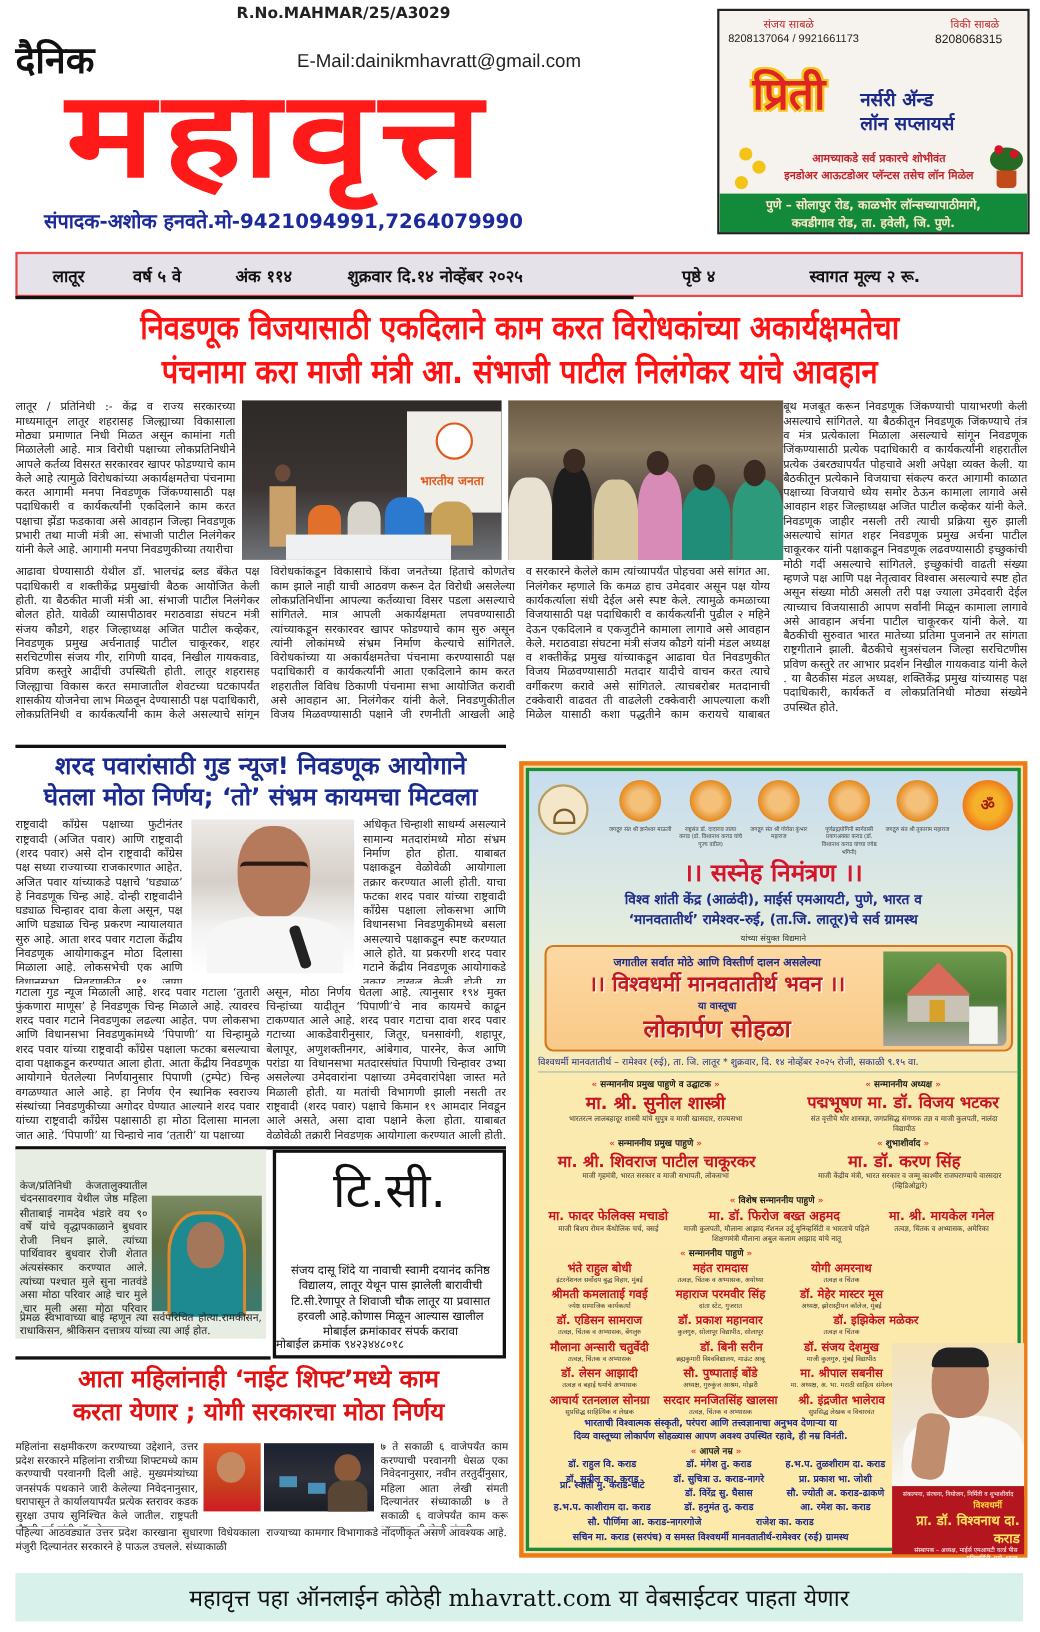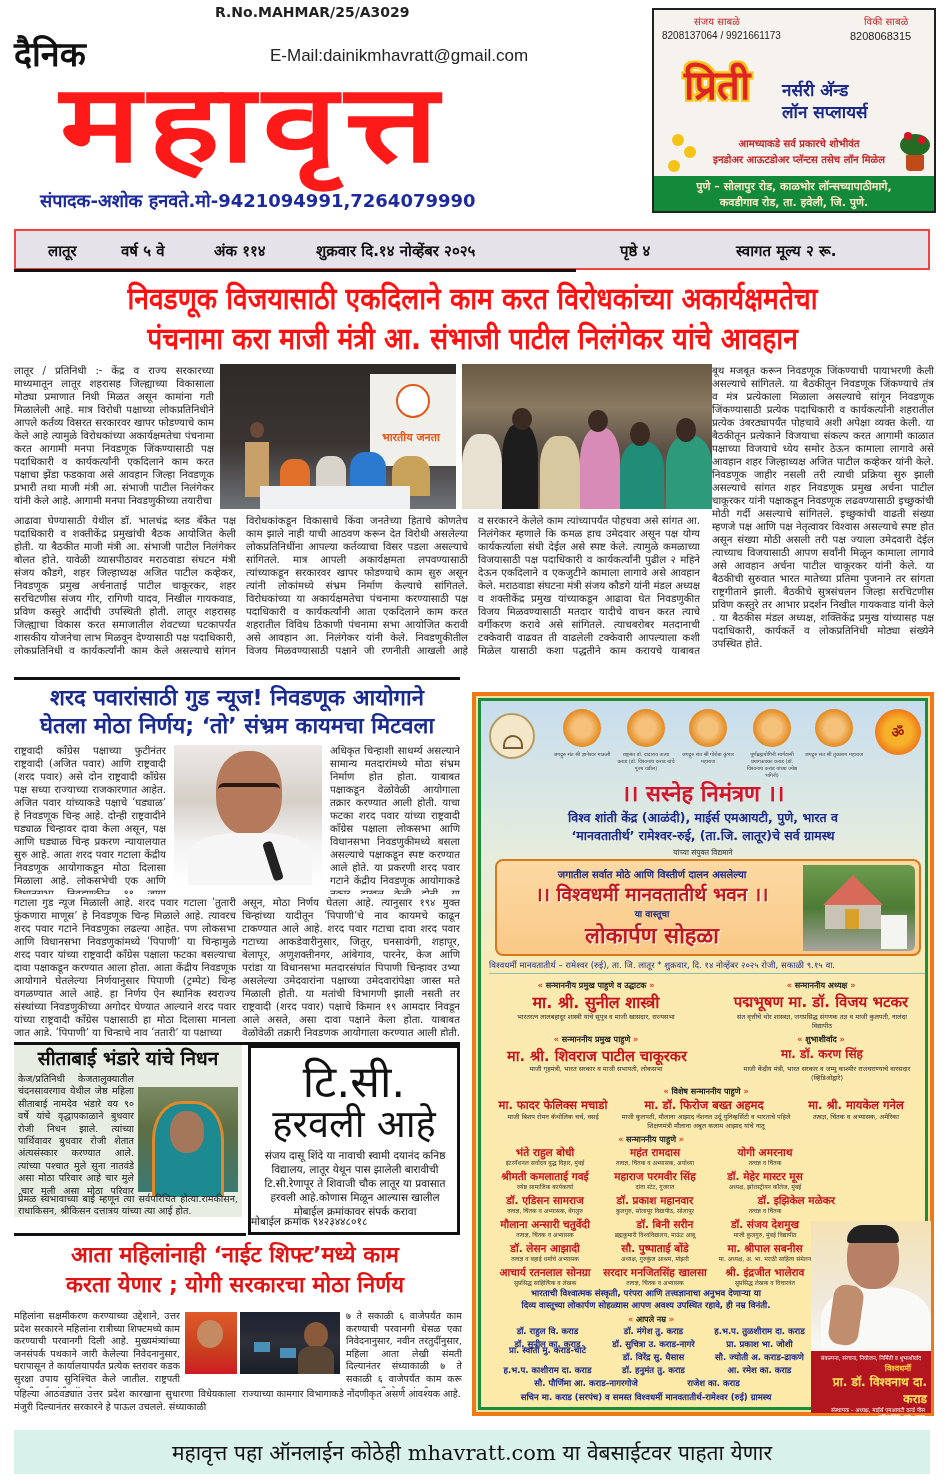--- a/index.html
+++ b/index.html
@@ -200,34 +200,32 @@
   <div class="pawar-shirt"></div>
   <div class="pawar-mic"></div>
 </div>
 <div class="abs col-text" style="left:330px;top:744px;width:130px;height:150px;">अधिकृत चिन्हाशी साधर्म्य असल्याने सामान्य मतदारांमध्ये मोठा संभ्रम निर्माण होत होता. याबाबत पक्षाकडून वेळोवेळी आयोगाला तक्रार करण्यात आली होती. याचा फटका शरद पवार यांच्या राष्ट्रवादी कॉंग्रेस पक्षाला लोकसभा आणि विधानसभा निवडणुकीमध्ये बसला असल्याचे पक्षाकडून स्पष्ट करण्यात आले होते. या प्रकरणी शरद पवार गटाने केंद्रीय निवडणूक आयोगाकडे तक्रार दाखल केली होती. या तक्रारीची दखल आयोगाने घेतली</div>
 <div class="abs col-text" style="left:14px;top:896px;width:222px;height:140px;">गटाला गुड न्यूज मिळाली आहे. शरद पवार गटाला ‘तुतारी फुंकणारा माणूस’ हे निवडणूक चिन्ह मिळाले आहे. त्यावरच शरद पवार गटाने निवडणुका लढल्या आहेत. पण लोकसभा आणि विधानसभा निवडणुकांमध्ये ‘पिपाणी’ या चिन्हामुळे शरद पवार यांच्या राष्ट्रवादी कॉंग्रेस पक्षाला फटका बसल्याचा दावा पक्षाकडून करण्यात आला होता. आता केंद्रीय निवडणूक आयोगाने घेतलेल्या निर्णयानुसार पिपाणी (ट्रम्पेट) चिन्ह वगळण्यात आले आहे. हा निर्णय ऐन स्थानिक स्वराज्य संस्थांच्या निवडणुकीच्या अगोदर घेण्यात आल्याने शरद पवार यांच्या राष्ट्रवादी कॉंग्रेस पक्षासाठी हा मोठा दिलासा मानला जात आहे. ‘पिपाणी’ या चिन्हाचे नाव ‘तुतारी’ या पक्षाच्या</div>
 <div class="abs col-text" style="left:242px;top:896px;width:218px;height:140px;">असून, मोठा निर्णय घेतला आहे. त्यानुसार १९४ मुक्त चिन्हांच्या यादीतून ‘पिपाणी’चे नाव कायमचे काढून टाकण्यात आले आहे. शरद पवार गटाचा दावा शरद पवार गटाच्या आकडेवारीनुसार, जितूर, घनसावंगी, शहापूर, बेलापूर, अणुशक्तीनगर, आंबेगाव, पारनेर, केज आणि परांडा या विधानसभा मतदारसंघांत पिपाणी चिन्हावर उभ्या असलेल्या उमेदवारांना पक्षाच्या उमेदवारांपेक्षा जास्त मते मिळाली होती. या मतांची विभागणी झाली नसती तर राष्ट्रवादी (शरद पवार) पक्षाचे किमान १९ आमदार निवडून आले असते, असा दावा पक्षाने केला होता. याबाबत वेळोवेळी तक्रारी निवडणूक आयोगाला करण्यात आली होती. पण त्यावेळी पिपाणी चिन्हाबाबत दखल घेण्यात आली नव्हती.</div>
 
 <div class="abs divider-thick" style="left:14px;top:1042px;width:446px;"></div>
 
 <div class="abs obit">
-  <div class="obit-title">सीताबाई भंडारे यांचे निधन</div>
   <div class="col-text" style="position:absolute;left:4px;top:28px;width:116px;height:122px;font-size:9.5px;line-height:12.4px;">केज/प्रतिनिधी केजतालुक्यातील चंदनसावरगाव येथील जेष्ठ महिला सीताबाई नामदेव भंडारे वय ९० वर्षे यांचे वृद्धापकाळाने बुधवार रोजी निधन झाले. त्यांच्या पार्थिवावर बुधवार रोजी शेतात अंत्यसंस्कार करण्यात आले. त्यांच्या पश्चात मुले सुना नातवंडे असा मोठा परिवार आहे चार मुले ,चार मुली असा मोठा परिवार आहे.</div>
   <div class="obit-photo">
     <div class="obit-sari"></div>
     <div class="obit-sari-border"></div>
     <div class="obit-face"></div>
   </div>
   <div class="col-text" style="position:absolute;left:4px;top:148px;width:220px;height:24px;font-size:9.5px;line-height:12px;">प्रेमळ स्वभावाच्या बाई म्हणून त्या सर्वपरिचित होत्या.रामकीसन, राधाकिसन, श्रीकिसन दत्तात्रय यांच्या त्या आई होत.</div>
 </div>
 <div class="abs divider-thick" style="left:14px;top:1233px;width:232px;"></div>
 
 <div class="abs tc-box">
   <div class="tc-title" style="top:2px;font-size:44px;">टि.सी.</div>
-  <div class="tc-title" style="top:48px;font-size:38px;">हरवली आहे</div>
   <div class="tc-body">संजय दासू शिंदे या नावाची स्वामी दयानंद कनिष्ठ विद्यालय, लातूर येथून पास झालेली बारावीची टि.सी.रेणापूर ते शिवाजी चौक लातूर या प्रवासात हरवली आहे.कोणास मिळून आल्यास खालील मोबाईल क्रमांकावर संपर्क करावा</div>
   <div class="tc-phone">मोबाईल क्रमांक ९४२३४४८०१८</div>
 </div>
 
 <div class="abs night-head" style="top:1240px;">आता महिलांनाही ‘नाईट शिफ्ट’मध्ये काम</div>
 <div class="abs night-head" style="top:1270px;">करता येणार ; योगी सरकारचा मोठा निर्णय</div>
 <div class="abs col-text" style="left:14px;top:1310px;width:166px;height:78px;font-size:9.5px;line-height:12.6px;">महिलांना सक्षमीकरण करण्याच्या उद्देशाने, उत्तर प्रदेश सरकारने महिलांना रात्रीच्या शिफ्टमध्ये काम करण्याची परवानगी दिली आहे. मुख्यमंत्र्यांच्या जनसंपर्क पथकाने जारी केलेल्या निवेदनानुसार, घरापासून ते कार्यालयापर्यंत प्रत्येक स्तरावर कडक सुरक्षा उपाय सुनिश्चित केले जातील. राष्ट्रपती द्रौपदी मुर्मू यांनी ऑक्टोबरच्या</div>
 <div class="abs photo-yogi">
   <div class="yogi-l">
     <div style="position:absolute;left:12px;top:8px;width:26px;height:28px;border-radius:50%;background:#c58a62;"></div>
@@ -284,21 +282,21 @@
     <div class="guest-name" style="left:10px;top:290px;width:210px;font-size:16px;">मा. श्री. सुनील शास्त्री</div>
     <div class="guest-desc" style="left:30px;top:312px;width:170px;">भारतरत्न लालबहादूर शास्त्री यांचे सुपुत्र व माजी खासदार, राज्यसभा</div>
     <div class="role" style="left:260px;top:278px;width:160px;">सन्माननीय अध्यक्ष</div>
     <div class="guest-name" style="left:230px;top:290px;width:220px;font-size:15px;">पद्मभूषण मा. डॉ. विजय भटकर</div>
     <div class="guest-desc" style="left:256px;top:312px;width:170px;">संत वृत्तीचे थोर शास्त्रज्ञ, जगप्रसिद्ध संगणक तज्ञ व माजी कुलपती, नालंदा विद्यापीठ</div>
 
     <div class="role" style="left:30px;top:332px;width:170px;">सन्माननीय प्रमुख पाहुणे</div>
     <div class="guest-name" style="left:6px;top:344px;width:220px;font-size:14.5px;">मा. श्री. शिवराज पाटील चाकूरकर</div>
     <div class="guest-desc" style="left:30px;top:364px;width:170px;">माजी गृहमंत्री, भारत सरकार व माजी सभापती, लोकसभा</div>
     <div class="role" style="left:260px;top:332px;width:160px;">शुभाशीर्वाद</div>
-    <div class="guest-name" style="left:236px;top:344px;width:210px;font-size:12px;">मा. डॉ. करण सिंह</div>
+    <div class="guest-name" style="left:236px;top:344px;width:210px;font-size:15px;">मा. डॉ. करण सिंह</div>
     <div class="guest-desc" style="left:246px;top:364px;width:200px;">माजी केंद्रीय मंत्री, भारत सरकार व जम्मू काश्मीर राजघराण्याचे वारसदार (व्हिडिओद्वारे)</div>
 
     <div class="role" style="left:130px;top:384px;width:190px;">विशेष सन्माननीय पाहुणे</div>
     <div class="guest-name" style="left:2px;top:396px;width:140px;font-size:11.5px;">मा. फादर फेलिक्स मचाडो</div>
     <div class="guest-desc" style="left:12px;top:412px;width:120px;">माजी बिशप रोमन कॅथोलिक चर्च, वसई</div>
     <div class="guest-name" style="left:148px;top:396px;width:150px;font-size:11.5px;">मा. डॉ. फिरोज बख्त अहमद</div>
     <div class="guest-desc" style="left:140px;top:412px;width:170px;">माजी कुलपती, मौलाना आझाद नॅशनल उर्दू युनिव्हर्सिटी व भारताचे पहिले शिक्षणमंत्री मौलाना अबुल कलाम आझाद यांचे नातू</div>
     <div class="guest-name" style="left:310px;top:396px;width:130px;font-size:11.5px;">मा. श्री. मायकेल गनेल</div>
     <div class="guest-desc" style="left:320px;top:412px;width:110px;">तत्वज्ञ, चिंतक व अभ्यासक, अमेरिका</div>
 

